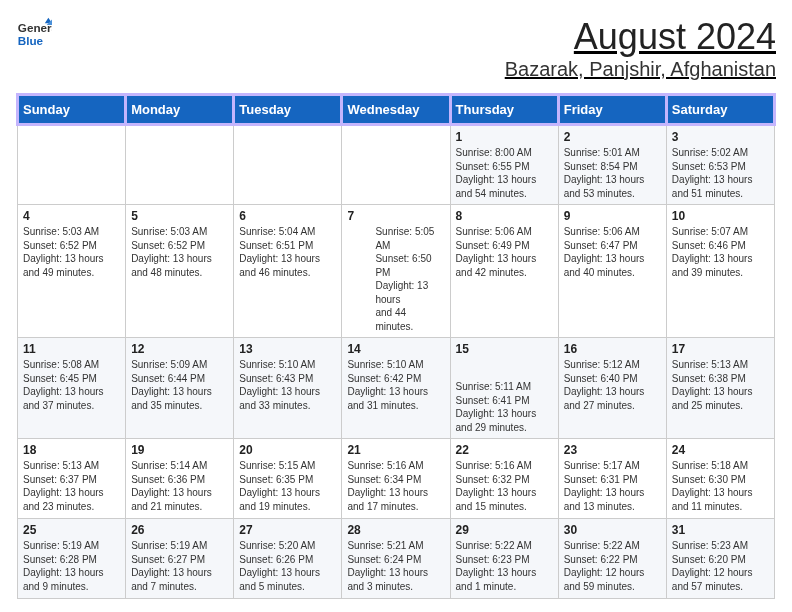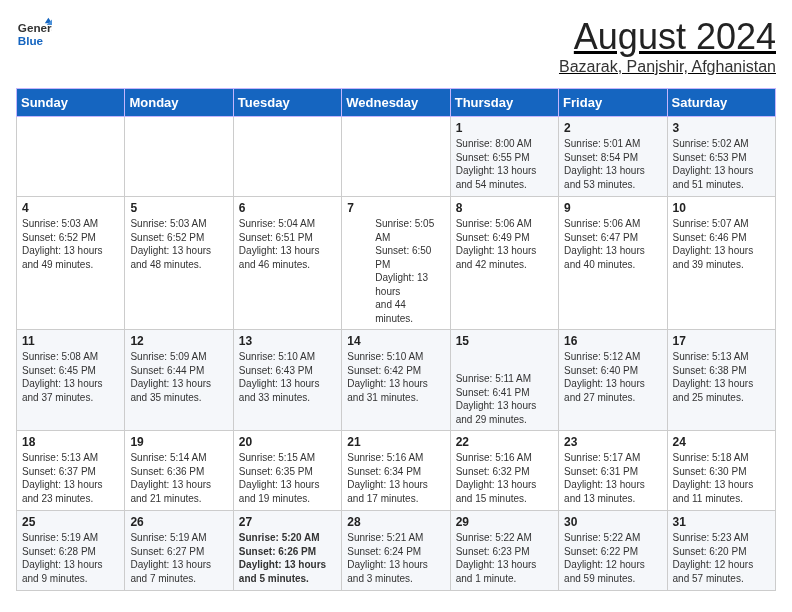--- a/index.html
+++ b/index.html
@@ -28,37 +28,37 @@
     .title-block {
       text-align: right;
       text-decoration: underline;
     }
     .title-block h1 {
       font-size: 36px;
       font-weight: normal;
       color: #222;
     }
     .title-block h2 {
-      font-size: 16px;
+      font-size: 20px;
       font-weight: normal;
       color: #333;
     }
     table {
       width: 100%;
       border-collapse: collapse;
       table-layout: fixed;
     }
     thead tr th {
       background-color: #1565c0;
       color: #fff;
       font-size: 13px;
       font-weight: bold;
       padding: 6px 4px;
       text-align: left;
-      border: 1px solid #c4b5fd;
+      border: 3px solid #c4b5fd;
     }
     tbody tr td {
       border: 1px solid #ccc;
       vertical-align: top;
       padding: 4px 5px;
       font-size: 10.5px;
       color: #222;
       background: #fff;
       height: 80px;
     }
@@ -301,21 +301,21 @@
         </td>
         <td>
           <span class="day-num">26</span>
           <div class="day-info" style="white-space: pre-line;">Sunrise: 5:19 AM
 Sunset: 6:27 PM
 Daylight: 13 hours
 and 7 minutes.</div>
         </td>
         <td>
           <span class="day-num">27</span>
-          <div class="day-info" style="white-space: pre-line; font-weight: bold;">Sunrise: 5:20 AM
+          <div class="day-info" style="white-space: pre-line;">Sunrise: 5:20 AM
 Sunset: 6:26 PM
 Daylight: 13 hours
 and 5 minutes.</div>
         </td>
         <td>
           <span class="day-num">28</span>
           <div class="day-info" style="white-space: pre-line;">Sunrise: 5:21 AM
 Sunset: 6:24 PM
 Daylight: 13 hours
 and 3 minutes.</div>

